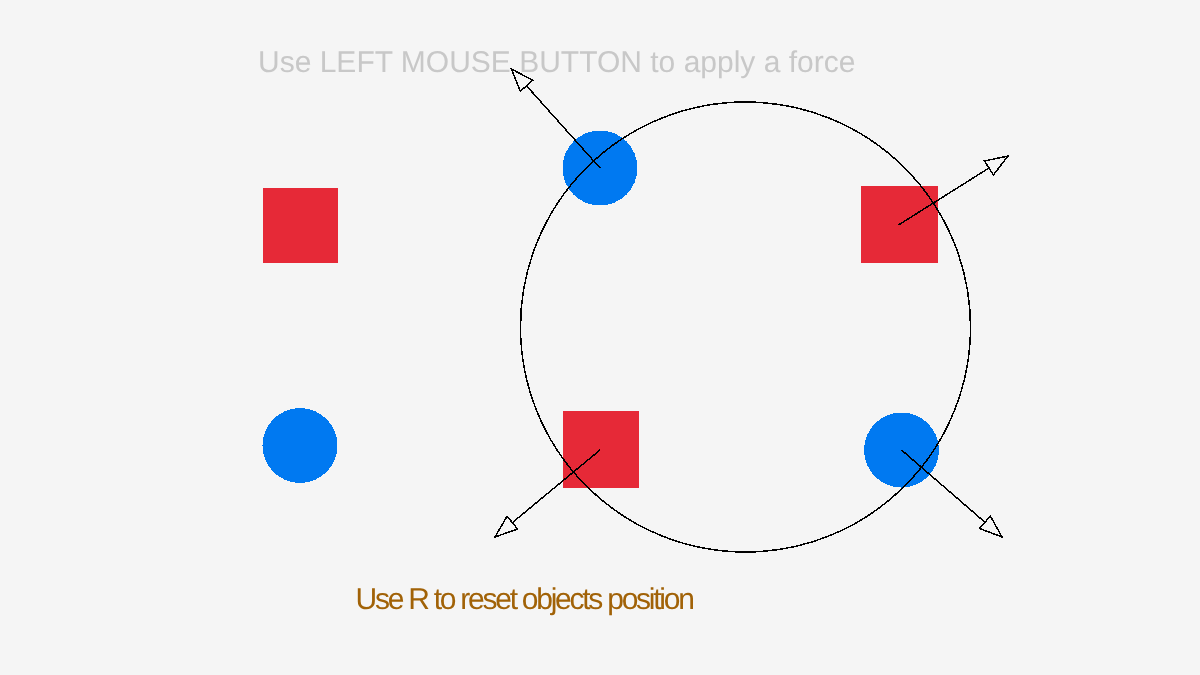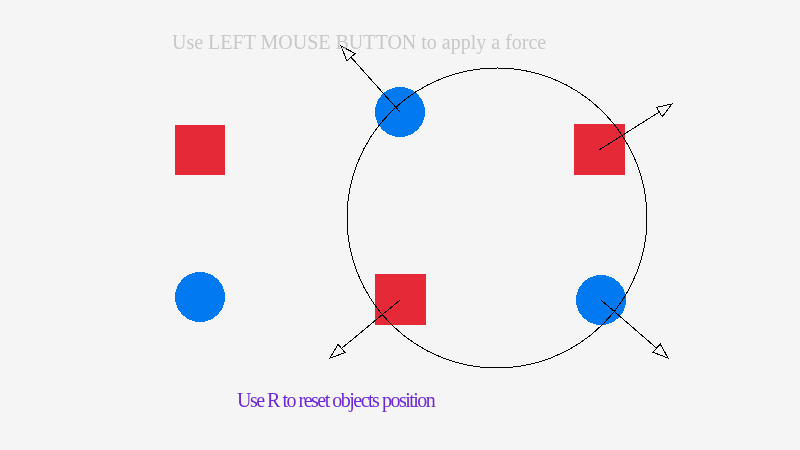--- a/index.html
+++ b/index.html
@@ -1,21 +1,21 @@
 <!DOCTYPE html>
 <html><head>
 <meta charset="utf-8">
 <style>
   html, body { margin: 0; padding: 0; }
   .app {
     position: relative;
     width: 800px;
     height: 450px;
     overflow: hidden;
-    font-family: Liberation Serif, serif;
+    font-family: Liberation Sans, sans-serif;
   }
   .scene-svg {
     position: absolute;
     left: 0; top: 0;
     shape-rendering: crispEdges;
   }
   .hint {
     position: absolute;
     font-size: 20px;
     line-height: 20px;
@@ -48,14 +48,14 @@
       <g>
         <line x1="400" y1="300" x2="341.55032341358344" y2="348.42973202874515" stroke="#000000" stroke-width="1"></line>
         <polygon points="330,358 338.04122515745667,344.1946134437646 345.0594216697102,352.6648506137257" fill="none" stroke="#000000" stroke-width="1"></polygon>
       </g>
       <g>
         <line x1="601" y1="300" x2="656.6590806231937" y2="348.1824877036603" stroke="#000000" stroke-width="1"></line>
         <polygon points="668,358 653.0593261145359,352.34082480848923 660.2588351318516,344.02415059883134" fill="none" stroke="#000000" stroke-width="1"></polygon>
       </g>
     </svg>
   <div class="hint hint-top" id="hint-top" style="color: rgb(200, 200, 200);">Use LEFT MOUSE BUTTON to apply a force</div>
-  <div class="hint hint-bottom" id="hint-bottom" style="color: #6d28d9;">Use R to reset objects position</div>
+  <div class="hint hint-bottom" id="hint-bottom" style="color: #a16207;">Use R to reset objects position</div>
 </div>
 
 </body></html>

